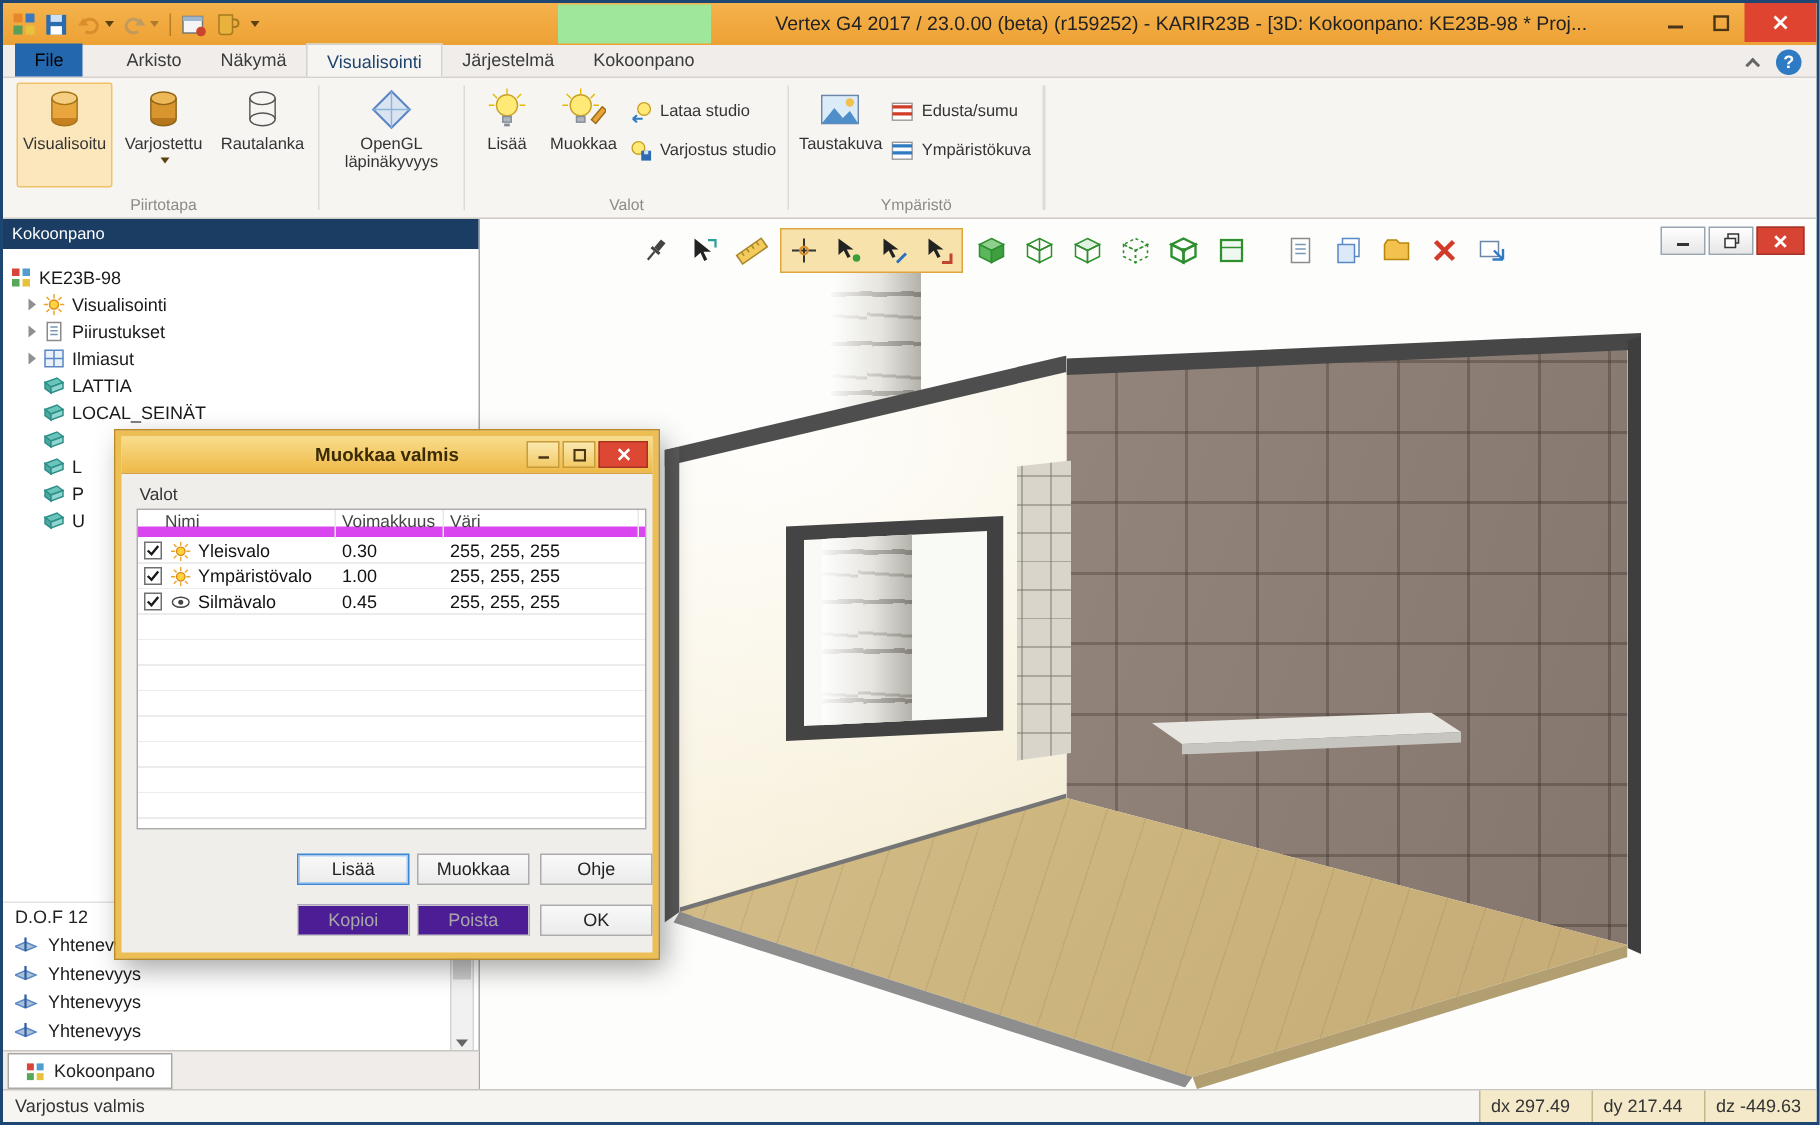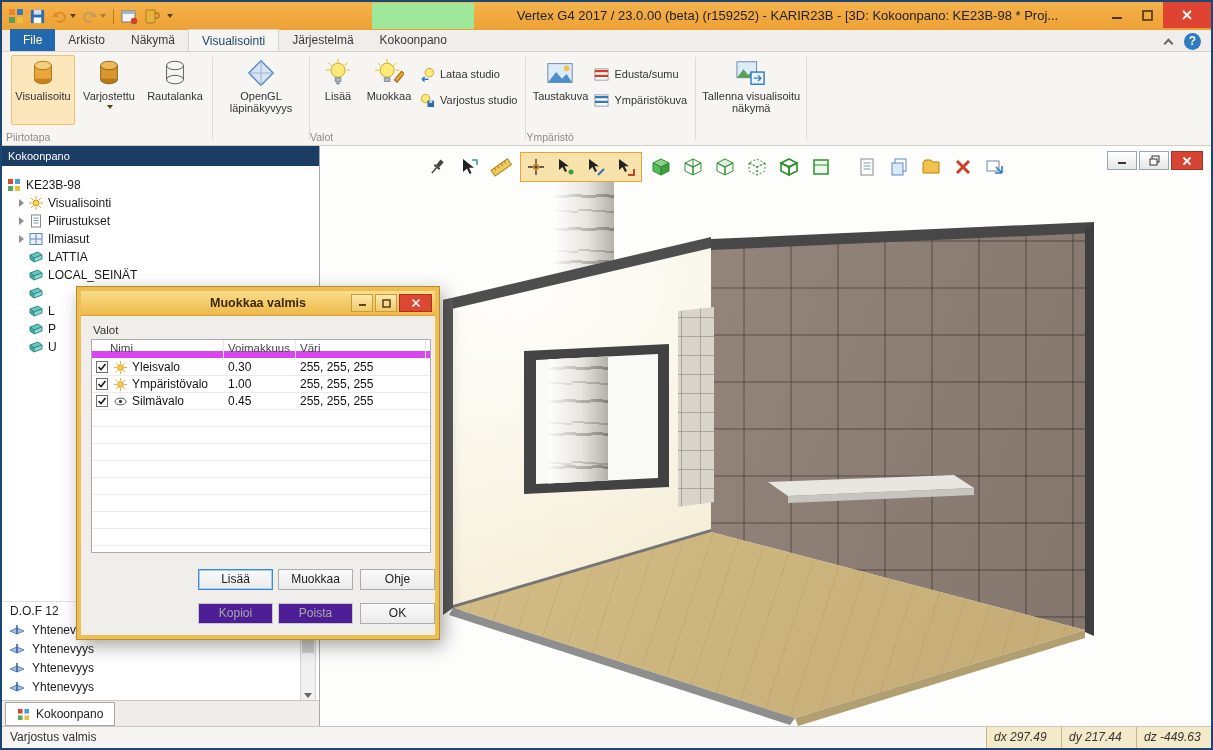--- a/index.html
+++ b/index.html
@@ -13,30 +13,30 @@
 .caret{width:0;height:0;border-left:3px solid transparent;border-right:3px solid transparent;border-top:4px solid #5a4210;margin-left:2px;}
 .dis{opacity:.45;}
 .greenblock{position:absolute;left:370px;top:1px;width:102px;height:26px;background:#9FE79B;}
 .title{position:absolute;left:480px;right:118px;top:0;height:28px;line-height:28px;text-align:center;font-size:13px;color:#222;white-space:nowrap;overflow:hidden;}
 .wctl{position:absolute;right:0;top:0;display:flex;}
 .wbtn{width:31px;height:26px;display:flex;align-items:center;justify-content:center;}
 .wbtn.close{width:48px;background:#DE4430;}
 
 .tabs{position:absolute;left:0;top:28px;right:0;height:22px;background:#F0EDEA;border-bottom:1px solid #D5D1CC;display:flex;align-items:flex-end;padding-left:8px;}
 .tab{height:22px;line-height:22px;padding:0 13px;font-size:12px;color:#3b3b3b;}
-.tab.file{background:#2368AE;color:#fef9c3;margin-right:0;}
+.tab.file{background:#2368AE;color:#000000;margin-right:16px;}
 .tab.active{background:#F7F5F2;border:1px solid #D5D1CC;border-bottom:none;color:#1F456E;}
 .tabs-right{position:absolute;right:10px;top:31px;display:flex;gap:12px;align-items:center;}
 .chev{width:7px;height:7px;border-left:2px solid #666;border-top:2px solid #666;transform:rotate(45deg);margin-top:4px;}
 .help{width:17px;height:17px;border-radius:50%;background:#2E7BC4;color:#fff;font-size:12px;font-weight:bold;text-align:center;line-height:17px;}
 
 .ribbon{position:absolute;left:0;top:50px;right:0;height:94px;background:#F7F5F2;border-bottom:1px solid #CFCBC6;display:flex;align-items:stretch;padding-left:4px;}
 .rgroup{position:relative;display:flex;flex-direction:column;}
 .ritems{display:flex;align-items:flex-start;gap:2px;padding:3px 5px 0 5px;flex:1;}
-.glabel{text-align:left;font-size:10.5px;color:#8E8A85;height:15px;line-height:14px;}
+.glabel{text-align:center;font-size:10.5px;color:#8E8A85;height:15px;line-height:14px;}
 .rsep{width:1px;background:#DFDAD4;margin:5px 0;}
 .rbtn-lg{width:64px;min-height:70px;display:flex;flex-direction:column;align-items:center;padding-top:2px;font-size:11px;color:#333;text-align:center;border:1px solid transparent;border-radius:2px;}
 .rbtn-lg .rlabel{line-height:12px;margin-top:2px;}
 .rbtn-lg.sel{background:#FCE7BC;border-color:#EFC268;}
 .rbtn-lg.wide{width:86px;}
 .rcol{display:flex;flex-direction:column;gap:8px;padding-top:10px;}
 .rbtn-sm{display:flex;align-items:center;gap:5px;font-size:11px;color:#333;height:18px;padding:0 3px;}
 
 .sb{position:absolute;left:0;top:144px;width:318px;height:580px;background:#fff;border-right:1px solid #A8A8A8;}
 .sb-h{height:20px;background:#1B3C63;color:#fff;font-size:11px;line-height:20px;padding-left:6px;}
@@ -81,21 +81,21 @@
 .vp-tb{position:absolute;left:104px;top:6px;display:flex;align-items:center;gap:6px;z-index:10;}
 .vic{width:26px;height:26px;display:flex;align-items:center;justify-content:center;}
 .vgrp{display:flex;gap:4px;background:#F7E2AC;border:1px solid #DFA63E;padding:1px 2px;}
 .vgap{width:8px;}
 .mdi{position:absolute;top:5px;right:8px;display:flex;gap:2px;z-index:10;}
 .mbtn{width:30px;height:19px;background:linear-gradient(#FFFFFF,#E6E6E6);border:1px solid #98A5B3;display:flex;align-items:center;justify-content:center;}
 .mbtn.mclose{background:#D84434;border-color:#A03428;width:32px;}
 
 .status{position:absolute;left:0;bottom:0;width:100%;height:22px;background:#F7F5F1;border-top:1px solid #C9C5C0;font-size:12px;color:#333;z-index:20;}
 .smsg{position:absolute;left:8px;top:0;line-height:21px;}
-.scoords{position:absolute;right:0;top:0;height:100%;display:flex;font-style:italic;}
+.scoords{position:absolute;right:0;top:0;height:100%;display:flex;}
 .scell{width:75px;line-height:21px;padding-left:7px;background:#F4E9C8;border-left:1px solid #C6B68C;white-space:nowrap;overflow:hidden;}
 
 .dlg{position:absolute;left:75px;top:285px;width:362px;height:352px;background:#F0EEEA;border:4px solid #ECBE54;outline:1px solid #B98B28;box-shadow:4px 6px 18px rgba(0,0,0,.38);z-index:100;}
 .dlg-tb{position:relative;height:25px;background:linear-gradient(#F9DD8C,#EFB948);border-bottom:1px solid #D9A23A;}
 .dlg-title{position:absolute;left:0;right:0;top:0;line-height:25px;text-align:center;font-size:12.5px;font-weight:bold;color:#3A2A06;}
 .dbt{position:absolute;top:3px;width:22px;height:18px;display:flex;align-items:center;justify-content:center;background:linear-gradient(#FBE9B0,#F2CA66);border:1px solid #C89B3C;}
 .dbt.dmin{right:62px}.dbt.dmax{right:38px}.dbt.dclose{right:3px;width:33px;background:#DD4835;border-color:#A83322;}
 .dlg-grouplabel{position:absolute;left:12px;top:33px;font-size:11.5px;color:#333;}
 .dlg-table{position:absolute;left:10px;top:48px;width:340px;height:214px;background:#fff;border:1px solid #ABABAB;}
 .dlg-th{position:relative;height:18px;border-bottom:7px solid #d946ef;font-size:11.5px;color:#444;}
@@ -352,33 +352,20 @@
               </span>
             <span>Ympäristökuva</span>
           </div>
         </div>
       </div>
       <div class="glabel">Ympäristö</div>
     </div>
     <div class="rsep"></div>
 
     <div class="rgroup">
-      <div class="ritems">
-        <div class="rbtn-lg wide" style="width:100px">
-          <span>
-              <svg width="32" height="30" viewBox="0 0 34 32">
-                <rect x="2" y="4" width="21" height="17" fill="#DCEBF8" stroke="#6B86A8"></rect>
-                <path d="M2 21 L9 12 L14 18 L17 15 L23 21 Z" fill="#58A05A"></path>
-                <rect x="17" y="15" width="14" height="13" fill="#EAF2FB" stroke="#2E7BC4" stroke-width="1.5"></rect>
-                <path d="M20 21.5 h7 M24.5 18.5 l3 3 -3 3" stroke="#2E7BC4" fill="none" stroke-width="1.4"></path>
-              </svg>
-            </span>
-          <span class="rlabel">Tallenna visualisoitu näkymä</span>
-        </div>
-      </div>
       <div class="glabel"></div>
     </div>
     <div class="rsep"></div>
   </div>
 
   <div class="sb">
     <div class="sb-h">Kokoonpano</div>
 
     <div class="trow tr0">
       <span class="tsp0"></span>

